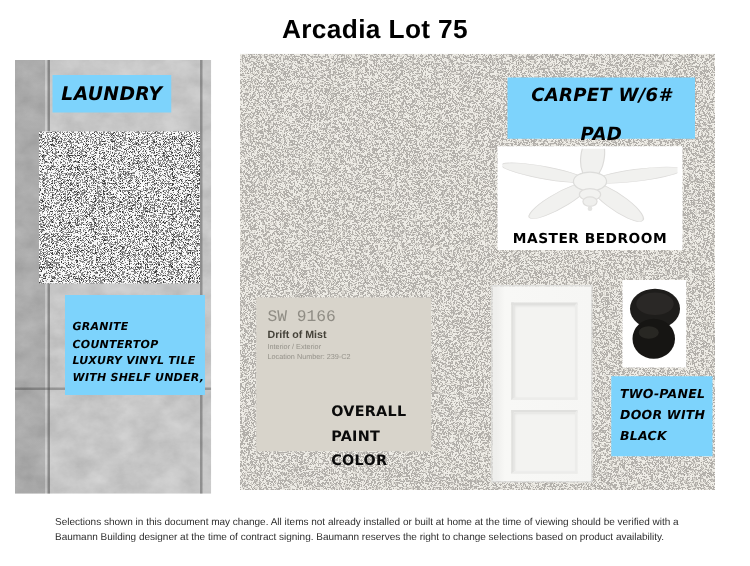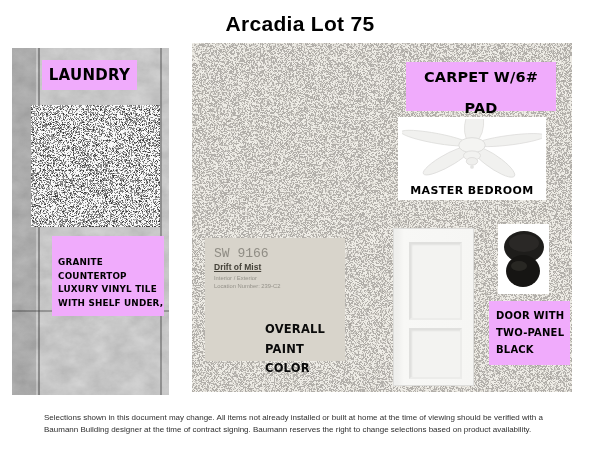--- a/index.html
+++ b/index.html
@@ -13,21 +13,21 @@
   .tex{position:absolute;inset:0;width:100%;height:100%;display:block;}
   .left-panel .grout{position:absolute;inset:0;pointer-events:none;
      background-image:
        linear-gradient(rgba(0,0,0,.14),rgba(0,0,0,.14)),
        linear-gradient(rgba(60,60,60,.45),rgba(60,60,60,.45)),
        linear-gradient(rgba(60,60,60,.40),rgba(60,60,60,.40)),
        linear-gradient(rgba(60,60,60,.35),rgba(60,60,60,.35));
      background-size:24px 100%,2px 100%,2px 100%,100% 2px;
      background-position:0 0,26px 0,148px 0,0 262px;
      background-repeat:no-repeat;}
-  .wbox{position:absolute;background:#f0abfc;color:#000;}
+  .wbox{position:absolute;background:#7dd3fc;color:#000;font-style:italic;}
   .laundry-label{left:30px;top:12px;width:95px;height:30px;line-height:30px;
      text-align:center;font-size:15px;font-weight:bold;letter-spacing:.3px;}
   .granite{position:absolute;left:19px;top:57px;width:129px;height:122px;overflow:hidden;}
   .desc-box{left:40px;top:188px;width:106px;padding:20px 0 6px 6px;
      font-size:8.8px;font-weight:bold;line-height:13.6px;white-space:nowrap;letter-spacing:.2px;}
   
   .right-panel{position:absolute;left:192px;top:43px;width:380px;height:349px;overflow:hidden;}
   .carpet-label{left:214px;top:19px;width:150px;height:49px;line-height:31px;
      text-align:center;font-size:14.5px;font-weight:bold;letter-spacing:.2px;}
   .card{position:absolute;background:#ffffff;}
@@ -36,21 +36,21 @@
   .card-lines{padding-left:7px;font-size:10.5px;font-weight:bold;line-height:16px;letter-spacing:.2px;}
   .fan-card{left:206px;top:74px;width:148px;height:83px;}
   .fan-card svg{display:block;margin:2px auto 0 auto;}
   .fan-label{position:absolute;left:0;bottom:3px;width:100%;text-align:center;
      font-size:11px;font-weight:bold;letter-spacing:.4px;}
   
   .paint{position:absolute;left:13px;top:195px;width:140px;height:123px;
      background:#d8d4cb;padding:8px 0 0 9px;box-sizing:border-box;}
   .paint-code{font-size:13px;color:#8f8c84;font-family:Liberation Mono, monospace;}
   .paint-name{font-size:8.5px;font-weight:bold;color:#454239;margin-top:1px;
-     font-family:"Liberation Sans",sans-serif;text-decoration:underline;}
+     font-family:"Liberation Sans",sans-serif;}
   .paint-usage{font-size:5.8px;color:#95928a;margin-top:3px;font-family:"Liberation Sans",sans-serif;}
   .paint-loc{font-size:5.8px;color:#95928a;margin-top:2px;font-family:"Liberation Sans",sans-serif;}
   .paint-label{position:absolute;left:60px;top:82px;font-size:11.5px;font-weight:bold;
      line-height:19.5px;color:#0b0b0b;letter-spacing:.2px;}
   
   .door{position:absolute;left:201px;top:185px;width:81px;height:158px;
      background:linear-gradient(90deg,#efefed 0 3px,#f8f8f6 10px,#f6f6f4);
      border:1px solid #dededc;box-sizing:border-box;}
   .door-panel{position:absolute;left:15px;width:49px;background:#f3f3f1;
      border:2px solid;border-color:#e0e0de #ececea #ececea #e0e0de;
@@ -183,22 +183,22 @@
       <svg width="51" height="70" viewBox="0 0 51 70">
         <rect x="18" y="28" width="15" height="14" fill="#191816"></rect>
         <ellipse cx="26" cy="23" rx="20" ry="16" fill="#1e1d1b"></ellipse>
         <ellipse cx="26" cy="19" rx="15" ry="9" fill="#343230" opacity="0.55"></ellipse>
         <ellipse cx="25" cy="47" rx="17" ry="16" fill="#161513"></ellipse>
         <ellipse cx="21" cy="42" rx="8" ry="5" fill="#35332f" opacity="0.6"></ellipse>
       </svg>
     </div>
 
     <div class="wbox hw-box">
+      <div>TWO-PANEL</div>
       <div>DOOR WITH</div>
-      <div>TWO-PANEL</div>
       <div>BLACK</div>
     </div>
   </div>
 
   <div class="disclaimer">
     <div>Selections shown in this document may change. All items not already installed or built at home at the time of viewing should be verified with a</div>
     <div>Baumann Building designer at the time of contract signing.  Baumann reserves the right to change selections based on product availability.</div>
   </div>
 
 </div>

